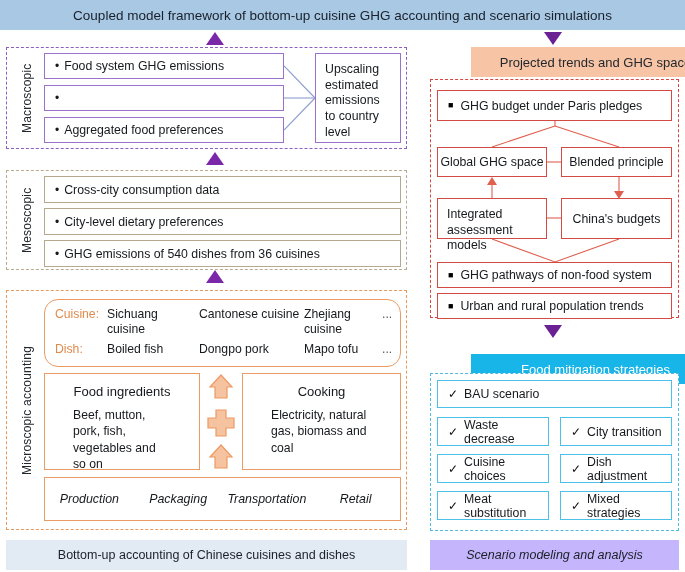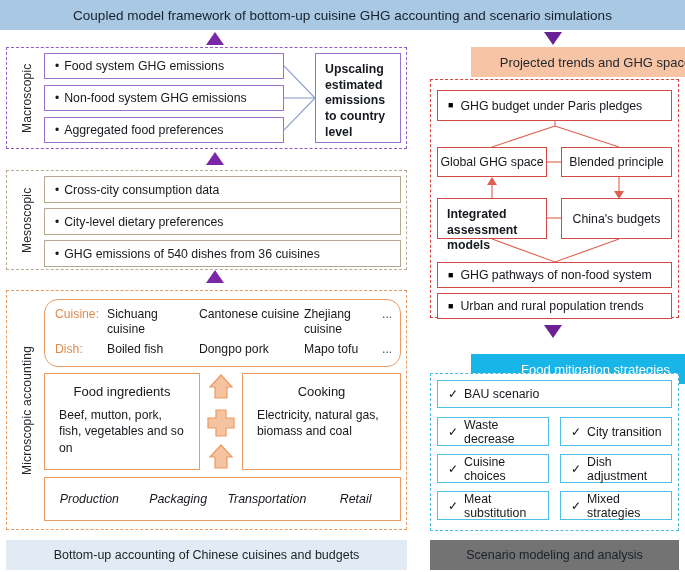--- a/index.html
+++ b/index.html
@@ -79,42 +79,42 @@
   }
   #projected-header{background:#f7c5a5;color:#23282e;}
   #mitigation-header{background:#17b5e8;color:#ffffff;}
 
   
   .footer{
     display:flex;align-items:center;justify-content:center;
     font-size:12.5px;color:#1b2027;
   }
   #footer-left{background:#e2eaf3;}
-  #footer-right{background:#737373;}
+  #footer-right{background:#c4b5fd;font-style:italic;}
 
   
   .multiline{
     display:block;align-items:flex-start;
-    padding:8px 9px;line-height:1.28;font-size:12.3px;font-weight:bold;
+    padding:8px 9px;line-height:1.28;font-size:12.3px;
   }
 
   svg{display:block;}
 
   
   #cuisine-dish-box{
     display:block;padding:7px 0 7px 0;
   }
   .cd-row{display:flex;align-items:flex-start;font-size:12.2px;}
   .cd-label{color:#e08a4e;width:62px;flex:none;padding-left:10px;box-sizing:border-box;}
   .cd-c1{width:92px;flex:none;line-height:1.25;}
   .cd-c2{width:105px;flex:none;line-height:1.25;}
   .cd-c3{width:78px;flex:none;line-height:1.25;}
   .cd-c4{width:30px;flex:none;color:#555;}
 
-  .ing-box{display:block;padding:10px 14px;}
+  .ing-box{display:block;padding:10px 28px;}
   .ing-title{font-size:13px;text-align:center;margin-bottom:8px;}
   .ing-body{font-size:12.2px;line-height:1.35;}
 
   .stage-box{display:flex;align-items:center;font-size:12.4px;}
   .stage-box span{flex:1;text-align:center;font-style:italic;}
   .redline{stroke:#e0604f;stroke-width:1.1;fill:none;}
   .blueline{stroke:#8e9fd0;stroke-width:1.1;fill:none;}
 </style>
 </head>
 <body>
@@ -131,21 +131,20 @@
 
 <div class="abs panel panel-purple" style="left:6px;top:47px;width:401px;height:102px;"></div>
 <div class="abs vlabel" style="left:15px;top:52px;width:24px;height:92px;">Macroscopic</div>
 
 <div class="abs box box-purple pad-l" style="left:44px;top:53px;width:240px;height:26px;">
   <span class="bullet-dot">•</span>
   <span>Food system GHG emissions</span>
 </div>
 <div class="abs box box-purple pad-l" style="left:44px;top:85px;width:240px;height:26px;">
   <span class="bullet-dot">•</span>
-  <span>Non-food system GHG emissions</span>
 </div>
 <div class="abs box box-purple pad-l" style="left:44px;top:117px;width:240px;height:26px;">
   <span class="bullet-dot">•</span>
   <span>Aggregated food preferences</span>
 </div>
 
 <svg class="abs" style="left:284px;top:53px;" width:="32" width="32" height="90">
   <path class="blueline" d="M0,13 L31,45"></path>
   <path class="blueline" d="M0,45 L31,45"></path>
   <path class="blueline" d="M0,77 L31,45"></path>
@@ -214,21 +213,21 @@
 </div>
 
 <div class="abs box box-orange stage-box" style="left:44px;top:477px;width:357px;height:44px;">
   <span>Production</span>
   <span>Packaging</span>
   <span>Transportation</span>
   <span>Retail</span>
 </div>
 
 <div class="abs footer" id="footer-left" style="left:6px;top:540px;width:401px;height:30px;">
-  <span>Bottom-up accounting of Chinese cuisines and budgets</span>
+  <span>Bottom-up accounting of Chinese cuisines and dishes</span>
 </div>
 
 <div class="abs sect-head" id="projected-header" style="left:430px;top:47px;width:249px;height:30px;">
   <span>Projected trends and GHG space</span>
 </div>
 <div class="abs panel panel-red" style="left:430px;top:79px;width:249px;height:239px;"></div>
 
 <div class="abs box box-red pad-l" style="left:437px;top:90px;width:235px;height:31px;">
   <span class="bullet-sq">■</span>
   <span>GHG budget under Paris pledges</span>

